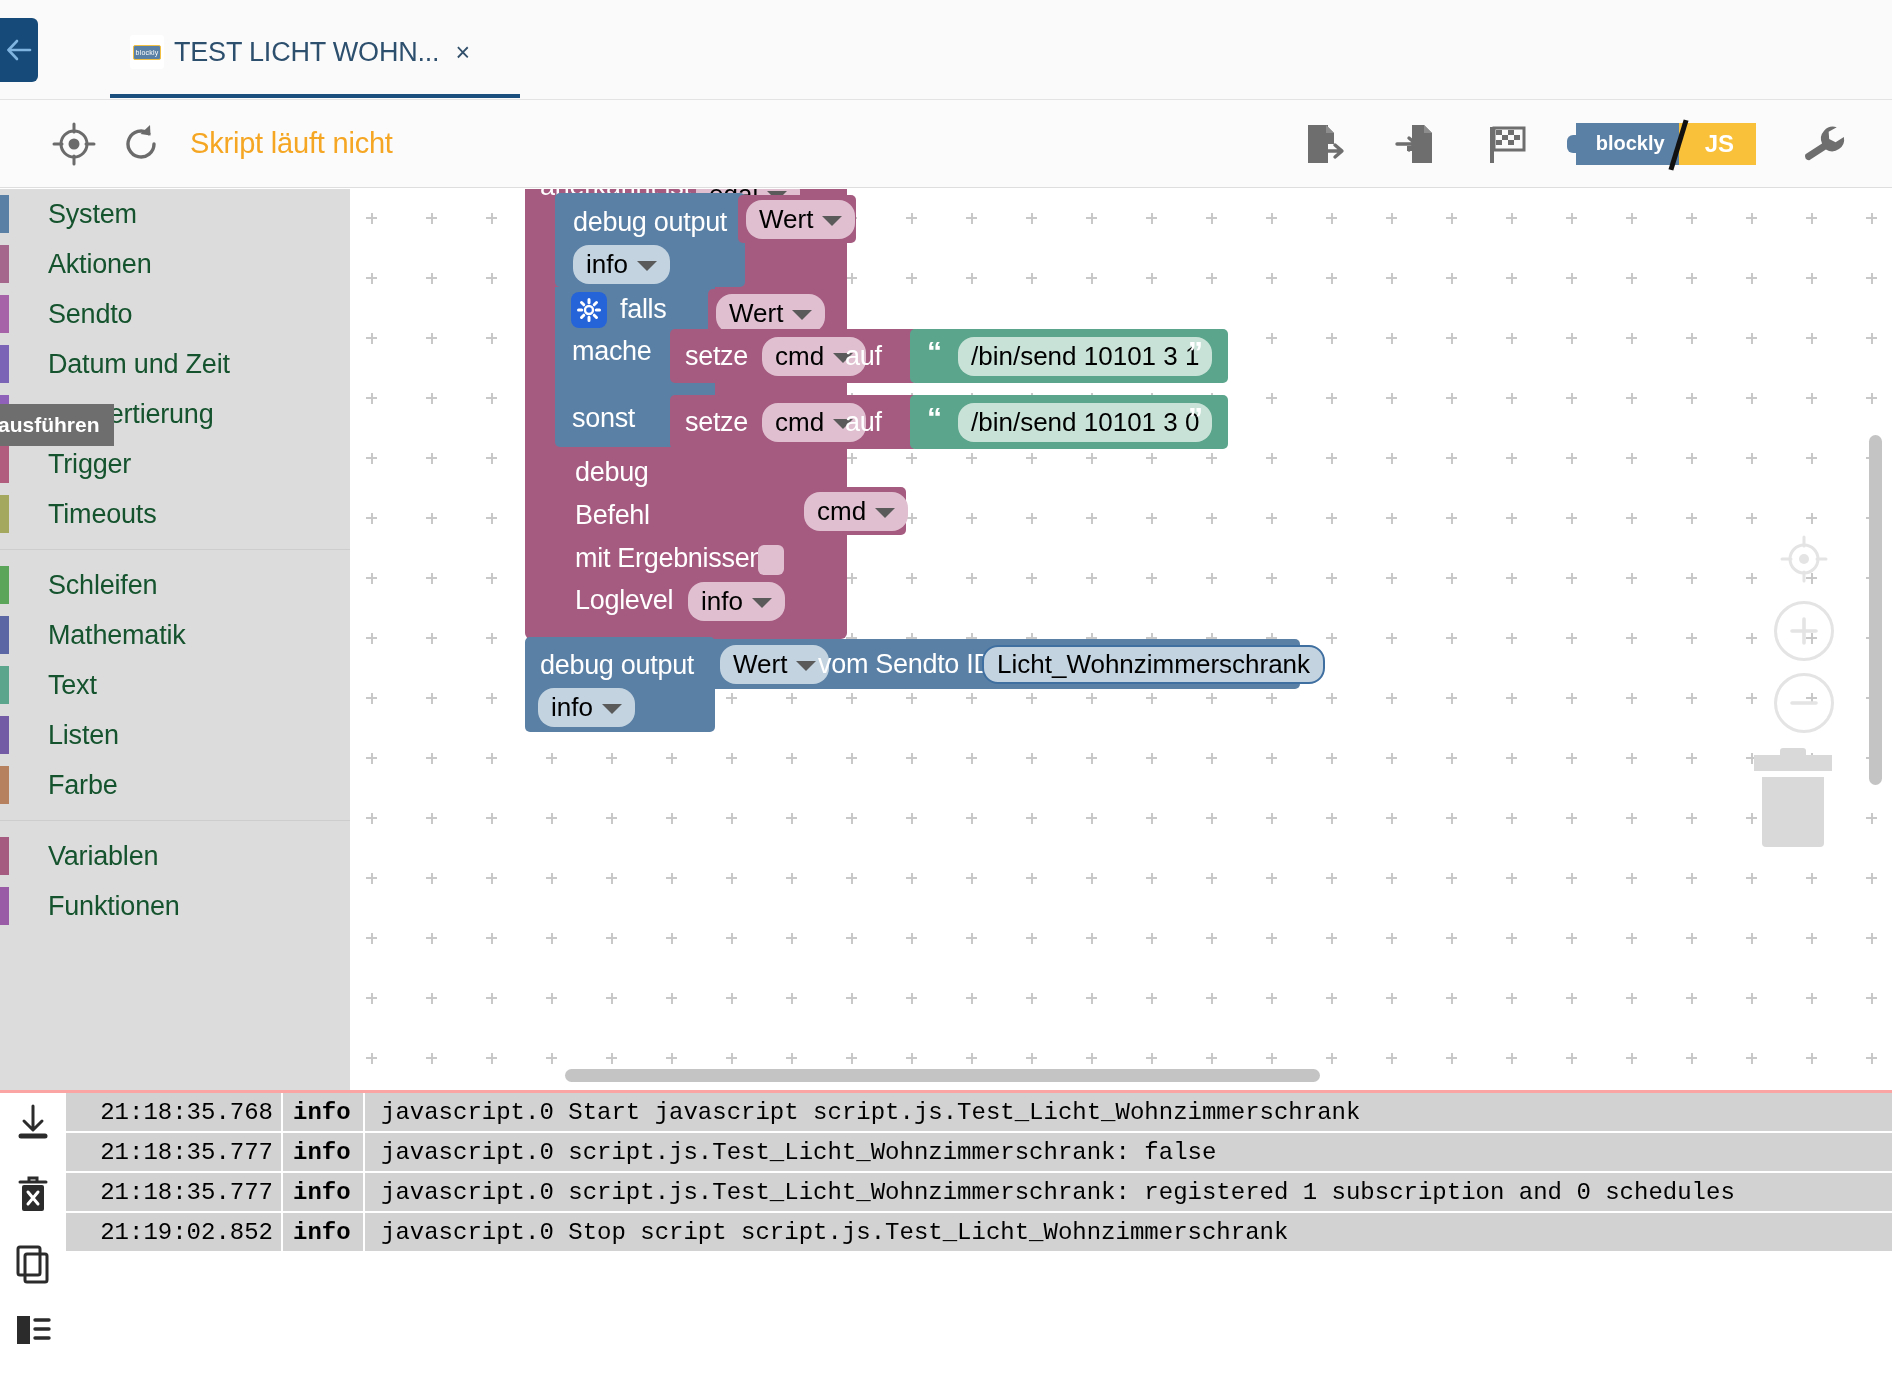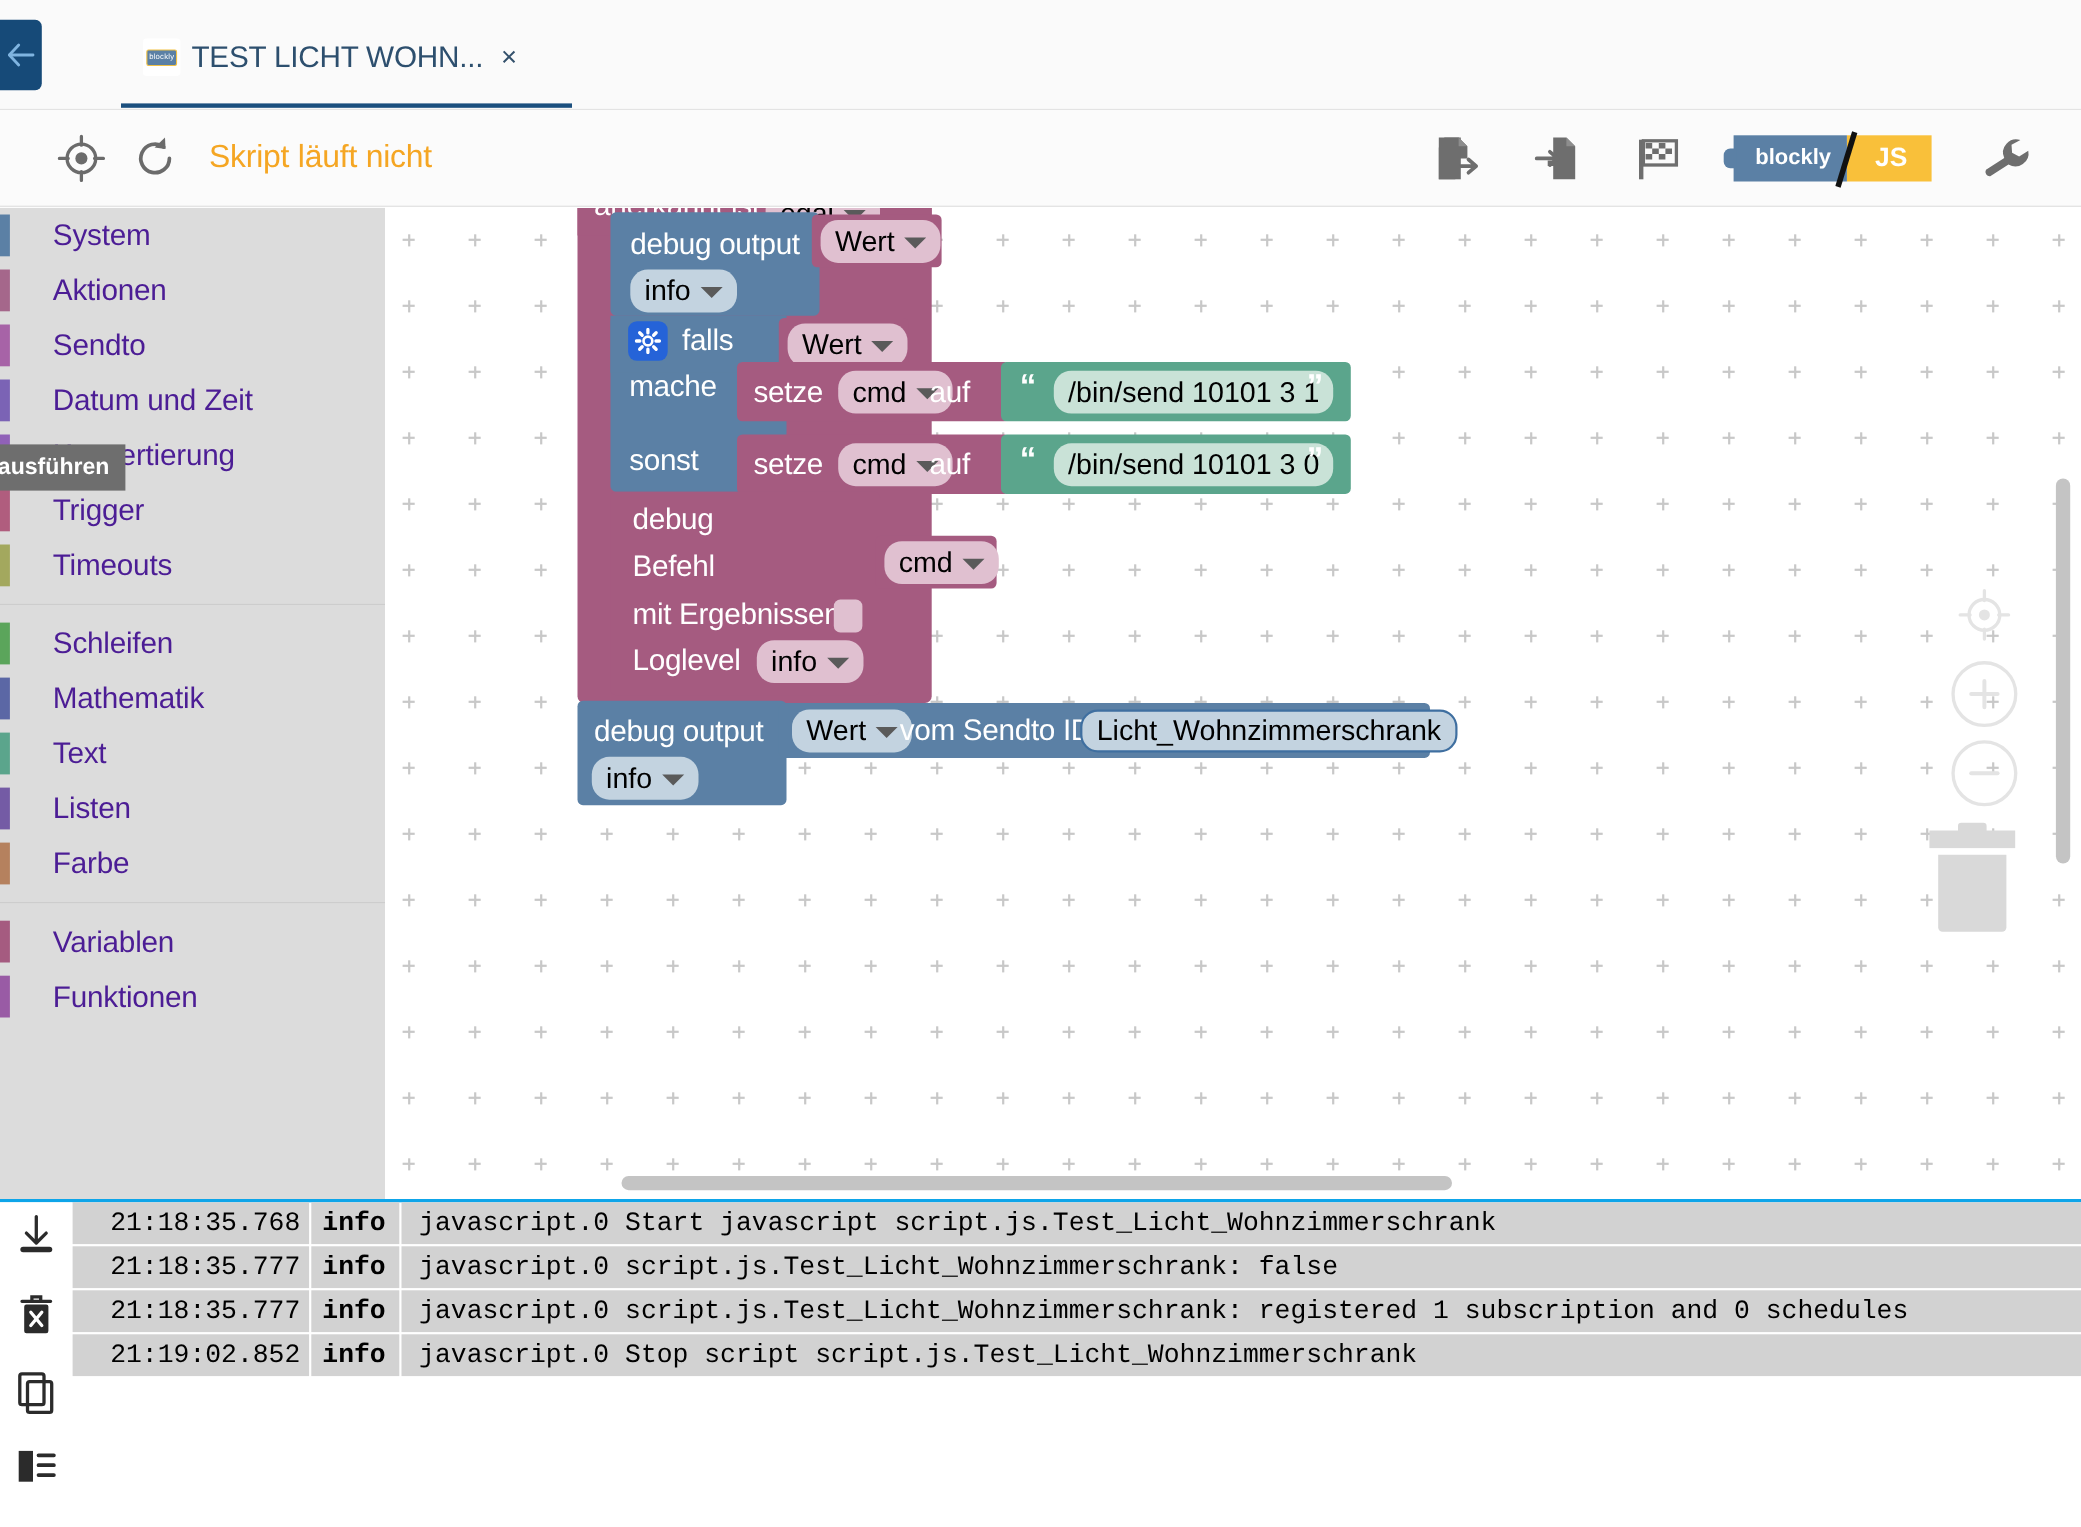--- a/index.html
+++ b/index.html
@@ -90,21 +90,21 @@
     position:absolute; left:0; top:189px; width:350px; height:901px;
     background:#dcdcdc; overflow:hidden;
   }
   .cat {
     position:relative; height:50px; display:flex; align-items:center;
     padding-left:48px; cursor:pointer;
   }
   .cat .swatch {
     position:absolute; left:0; top:6px; width:9px; height:38px;
   }
-  .cat .lbl { font-size:27px; color:#4c1d95; letter-spacing:-0.2px;text-align:center; }
+  .cat .lbl { font-size:27px; color:#14532d; letter-spacing:-0.2px;text-align:center; }
   .cat-sep { height:11px; border-bottom:1px solid #cdcdcd; margin-bottom:10px; }
   .tooltip {
     position:absolute; left:-16px; top:215px; height:42px;
     background:#6e6e6e; color:#fff; font-size:21px; font-weight:bold;
     display:flex; align-items:center; padding:0 14px; z-index:40;
     white-space:nowrap;
   }
 
   
   .workspace {
@@ -160,21 +160,21 @@
     background:#d9d9d9; border-radius:3px 3px 0 0;
   }
   .trash .can {
     position:absolute; left:8px; top:22px; width:62px; height:70px; background:#d9d9d9;
     border-radius:0 0 4px 4px;
   }
 
   
   .logpanel {
     position:absolute; left:0; top:1090px; width:1892px; height:298px;
-    background:#fff; border-top:3px solid #0ea5e9;
+    background:#fff; border-top:3px solid #fca5a5;
   }
   .log-side {
     position:absolute; left:0; top:0; width:66px; height:298px;
     background:#fff; display:flex; flex-direction:column;
     align-items:center; padding-top:10px; gap:24px;
   }
   .log-side .li { cursor:pointer; }
   .log-rows { position:absolute; left:66px; top:0; right:0; bottom:0; }
   .log-row {
     display:flex; align-items:center; height:38px; font-size:0;

